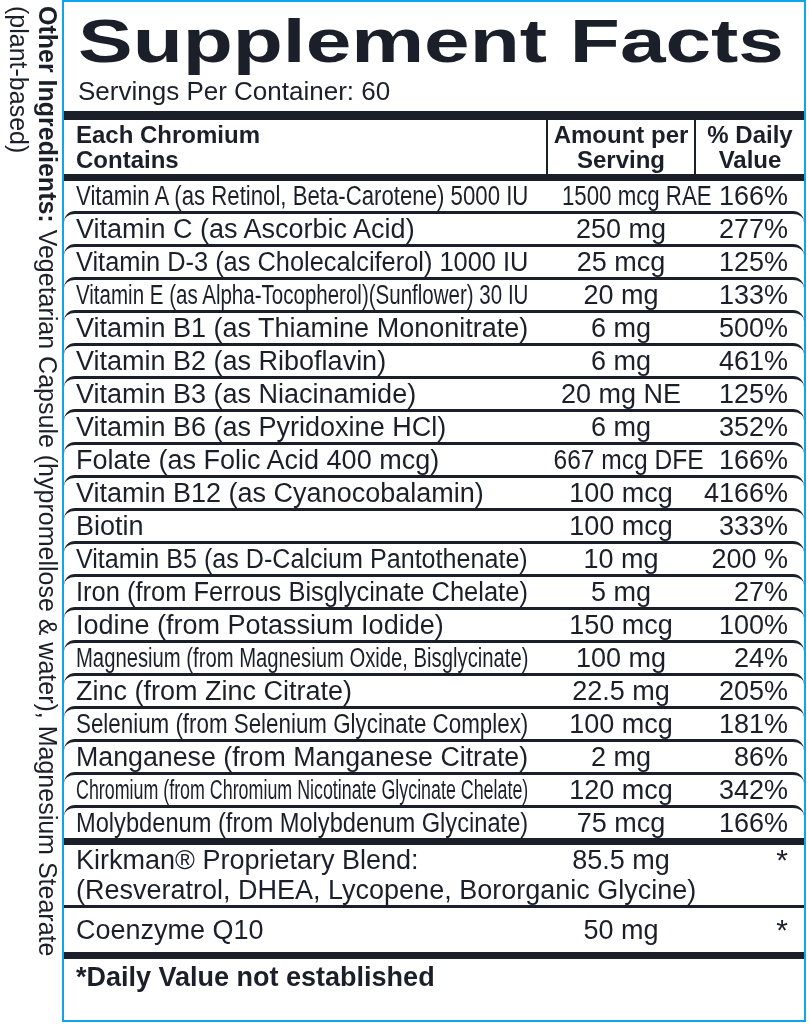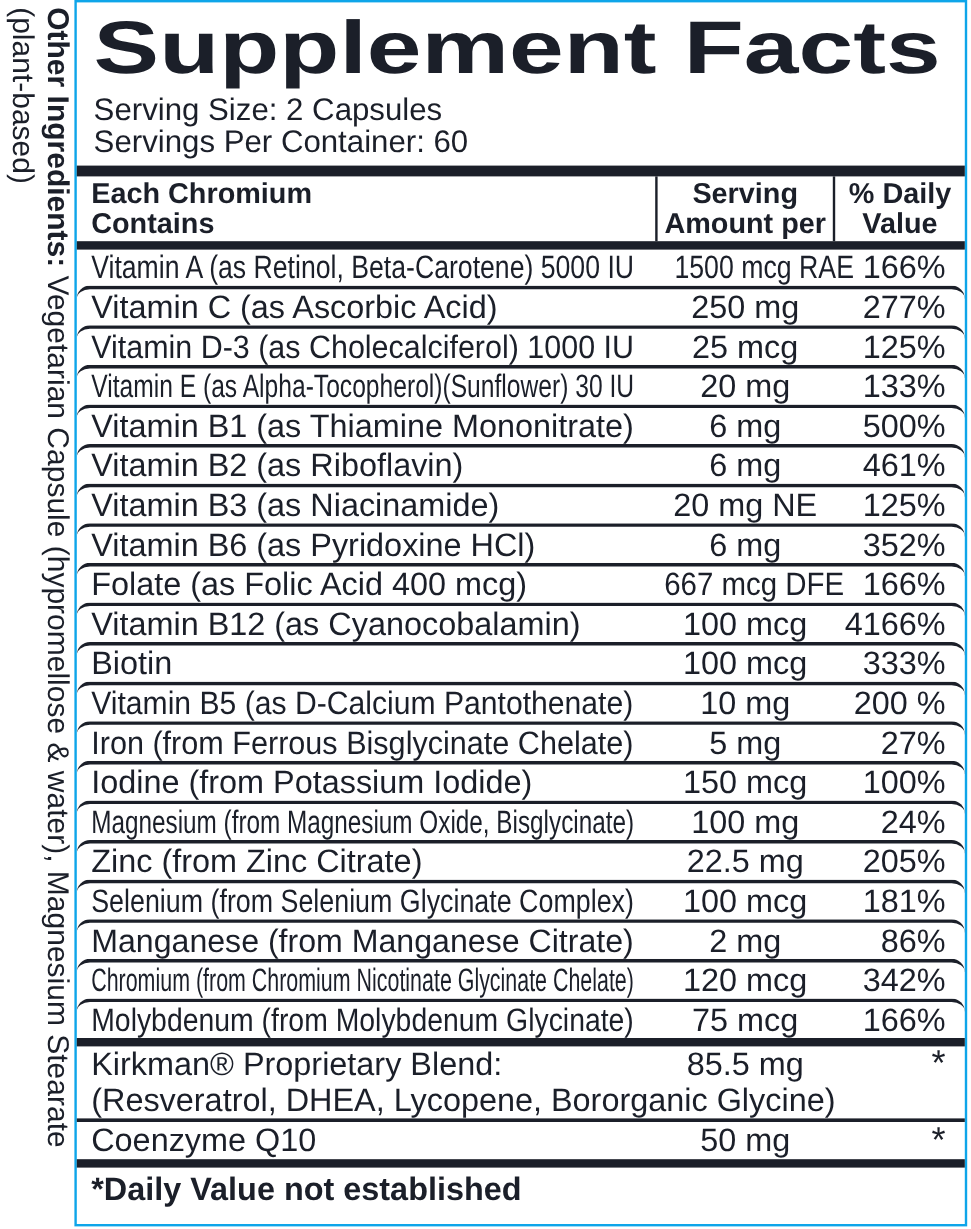--- a/index.html
+++ b/index.html
@@ -43,53 +43,52 @@
   #rows .row{display:flex;align-items:flex-start;height:33px;box-sizing:border-box;
              font-size:27px;border-radius:11px;}
   #rows .row:first-child{height:30px;}
   #rows .row:not(:first-child){border-top:3px solid #1b1f29;}
 
   .fit{display:inline-block;white-space:nowrap;transform-origin:left center;}
   .c-amt .fit{transform-origin:center center;}
 
   .brow{display:flex;align-items:center;height:30px;font-size:27px;}
   .bdetail{font-size:27px;line-height:30px;padding-left:12px;white-space:nowrap;}
-  .xrow{display:flex;align-items:center;height:31px;font-size:27px;}
+  .xrow{display:flex;align-items:center;height:44px;font-size:27px;}
   .star{font-size:30px;}
   .foot{font-size:27px;font-weight:700;padding:3px 0 12px 12px;}
 </style>
 </head>
 <body>
 
 <div class="stage">
 
   <div class="sidebar">
     <div class="vtext" id="vtext"><span class="b">Other Ingredients:</span><span> Vegetarian Capsule (hypromellose &amp; water), Magnesium Stearate</span><br><span>(plant-based)</span></div>
   </div>
 
   <div class="panel">
 
     <div class="title-wrap">
       <span class="fitw" id="titleFit" style="transform: scaleX(1.322);">Supplement Facts</span>
     </div>
 
-    <div class="serv">Serving Size: 2 Capsules</div>
     <div class="serv">Servings Per Container: 60</div>
 
     <div class="spacer6"></div>
     <div class="rule t9"></div>
 
     <div class="hdr">
       <div class="c-name">
         <div>Each Chromium</div>
         <div>Contains</div>
       </div>
       <div class="c-amt">
+        <div>Amount per</div>
         <div>Serving</div>
-        <div>Amount per</div>
       </div>
       <div class="c-dv">
         <div>% Daily</div>
         <div>Value</div>
       </div>
     </div>
 
     <div class="rule t7"></div>
 
     <div id="rows">

